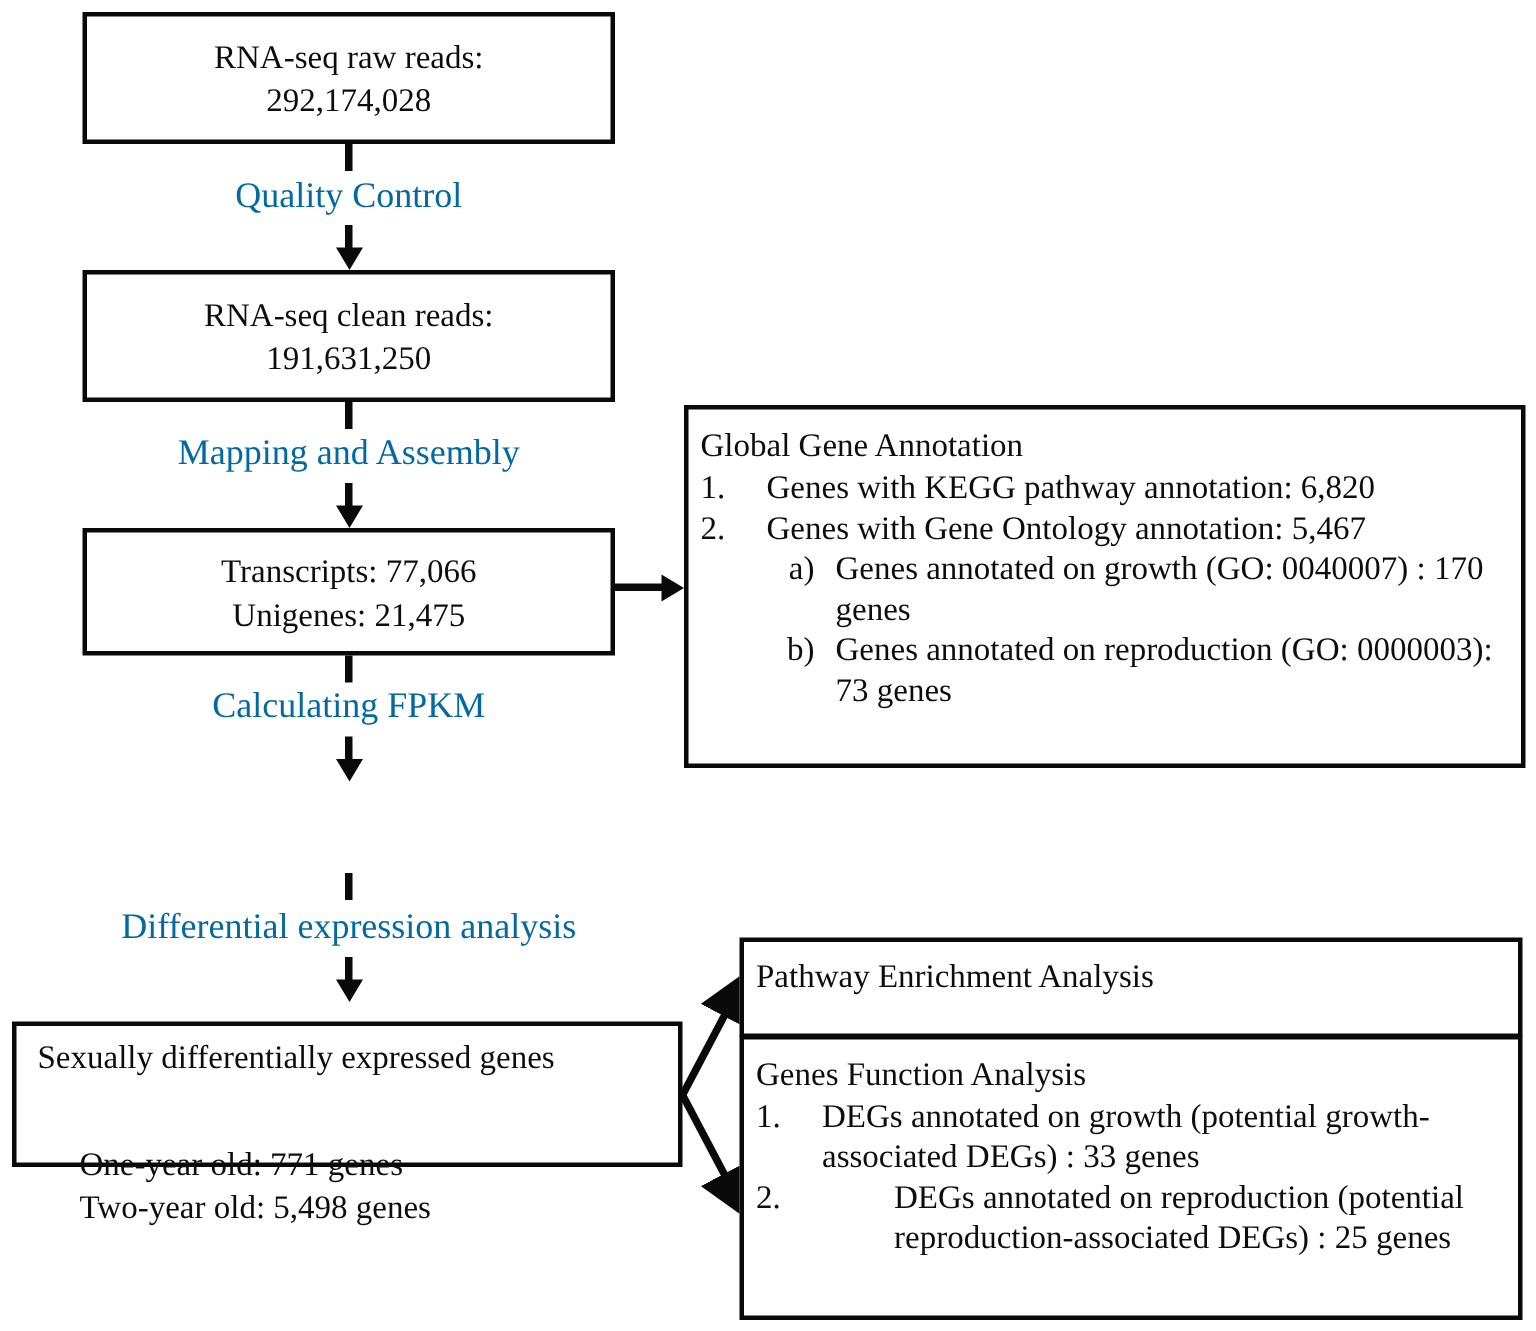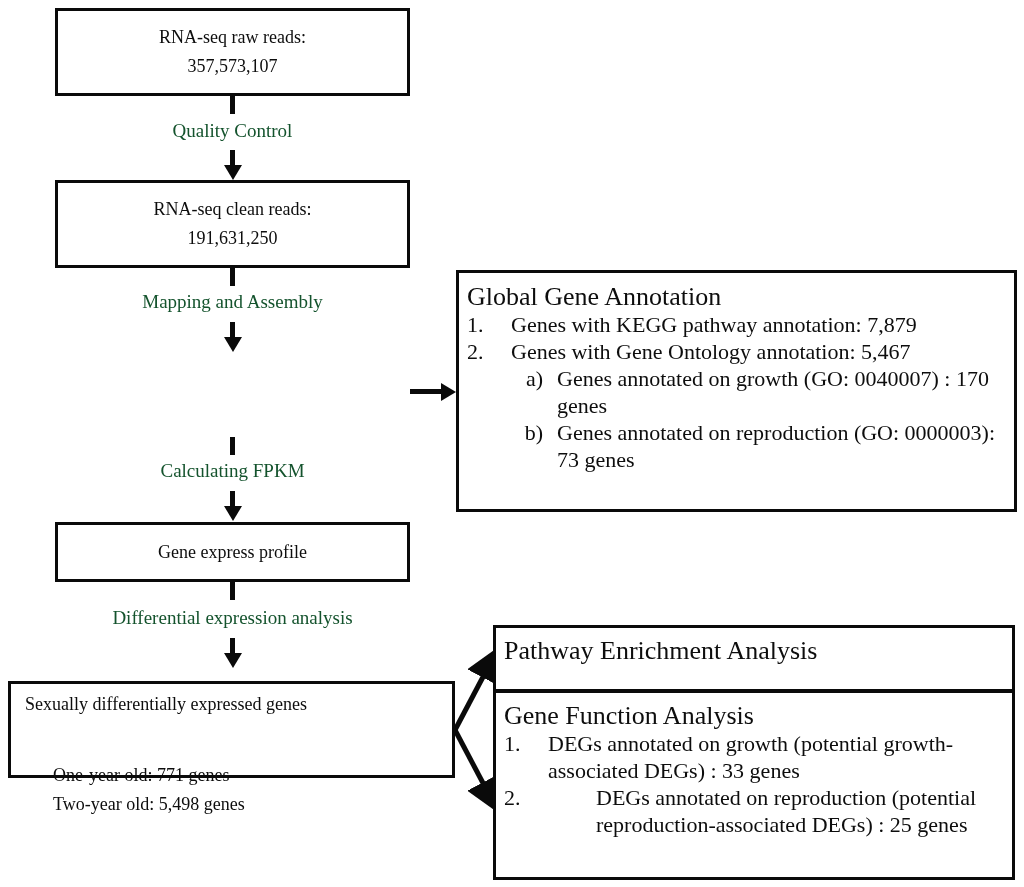--- a/index.html
+++ b/index.html
@@ -26,31 +26,31 @@
     display: flex;
     flex-direction: column;
     align-items: center;
     justify-content: center;
     text-align: center;
   }
   .box-left {
     text-align: left;
   }
   .line {
-    font-size: 18px;
+    font-size: 22px;
     line-height: 29px;
     white-space: pre;
   }
   .edge-label {
     position: absolute;
-    font-size: 19px;
+    font-size: 24px;
     line-height: 26px;
     white-space: nowrap;
     text-align: center;
-    color: #14532d;
+    color: #0369a1;
   }
   .stub {
     position: absolute;
     background: #0a0a0a;
     width: 5px;
   }
   .arrowline {
     position: absolute;
     background: #0a0a0a;
     width: 5px;
@@ -92,65 +92,66 @@
     box-sizing: border-box;
   }
   .list-body {
     flex: 1 1 auto;
   }
   .indent-a {
     padding-left: 46px;
     box-sizing: border-box;
   }
   .hdr {
-    font-size: 26px;
+    font-size: 22px;
     line-height: 28px;
   }
   svg.branch {
     position: absolute;
     overflow: visible;
   }
 </style>
 </head>
 <body>
 
 <div id="page">
 
   <div class="box box-centered" style="left:55px; top:8px; width:355px; height:88px;">
     <div class="line">RNA-seq raw reads:</div>
-    <div class="line">357,573,107</div>
+    <div class="line">292,174,028</div>
   </div>
 
   <div class="stub" style="left:230px; top:96px; height:18px;"></div>
   <div class="edge-label" style="left:0px; top:118px; width:465px;">Quality Control</div>
   <div class="arrowline" style="left:230px; top:150px; height:18px;"></div>
   <div class="arrowhead-down" style="left:223.5px; top:165px;"></div>
 
   <div class="box box-centered" style="left:55px; top:180px; width:355px; height:88px;">
     <div class="line">RNA-seq clean reads:</div>
     <div class="line">191,631,250</div>
   </div>
 
   <div class="stub" style="left:230px; top:268px; height:18px;"></div>
   <div class="edge-label" style="left:0px; top:289px; width:465px;">Mapping  and Assembly</div>
   <div class="arrowline" style="left:230px; top:322px; height:16px;"></div>
   <div class="arrowhead-down" style="left:223.5px; top:337px;"></div>
 
+  <div class="box box-centered" style="left:55px; top:352px; width:355px; height:85px;">
+    <div class="line">Transcripts: 77,066</div>
+    <div class="line">Unigenes: 21,475</div>
+  </div>
 
   <div class="hline" style="left:410px; top:389px; width:32px;"></div>
   <div class="arrowhead-right" style="left:441px; top:382.5px;"></div>
 
   <div class="stub" style="left:230px; top:437px; height:18px;"></div>
   <div class="edge-label" style="left:0px; top:458px; width:465px;">Calculating FPKM</div>
   <div class="arrowline" style="left:230px; top:491px; height:16px;"></div>
   <div class="arrowhead-down" style="left:223.5px; top:506px;"></div>
 
-  <div class="box box-centered" style="left:55px; top:522px; width:355px; height:60px;">
-    <div class="line">Gene express profile</div>
-  </div>
 
   <div class="stub" style="left:230px; top:582px; height:18px;"></div>
   <div class="edge-label" style="left:0px; top:605px; width:465px;">Differential expression analysis</div>
   <div class="arrowline" style="left:230px; top:638px; height:16px;"></div>
   <div class="arrowhead-down" style="left:223.5px; top:653px;"></div>
 
   <div class="box box-left" style="left:8px; top:681px; width:447px; height:97px; padding:6px 0 0 14px;">
     <div class="line">Sexually differentially expressed genes</div>
     <div class="line" style="padding-left:28px;margin-top:42px;">One-year old: 771 genes</div>
     <div class="line" style="padding-left:28px;">Two-year old: 5,498 genes</div>
@@ -163,42 +164,42 @@
       </marker>
     </defs>
     <path d="M3,92 L41,20" stroke="#0a0a0a" stroke-width="5" fill="none" marker-end="url(#ah)"></path>
     <path d="M3,92 L41,164" stroke="#0a0a0a" stroke-width="5" fill="none" marker-end="url(#ah)"></path>
   </svg>
 
   <div class="box box-left" style="left:456px; top:270px; width:561px; height:242px; padding:10px 8px 0 8px;">
     <div class="hdr">Global Gene Annotation</div>
     <div class="list-row">
       <div class="list-marker">1.</div>
-      <div class="list-body">Genes with KEGG pathway annotation: 7,879</div>
+      <div class="list-body">Genes with KEGG pathway annotation: 6,820</div>
     </div>
     <div class="list-row">
       <div class="list-marker">2.</div>
       <div class="list-body">Genes with Gene Ontology annotation: 5,467</div>
     </div>
     <div class="list-row indent-a">
       <div class="list-marker sub">a)</div>
       <div class="list-body">Genes annotated on growth (GO: 0040007) : 170 genes</div>
     </div>
     <div class="list-row indent-a">
       <div class="list-marker sub">b)</div>
       <div class="list-body">Genes annotated on reproduction (GO: 0000003): 73 genes</div>
     </div>
   </div>
 
   <div class="box box-left" style="left:493px; top:625px; width:522px; height:67px; padding:9px 8px 0 8px;">
     <div class="hdr">Pathway Enrichment Analysis</div>
   </div>
 
   <div class="box box-left" style="left:493px; top:690px; width:522px; height:190px; padding:9px 8px 0 8px;">
-    <div class="hdr">Gene Function Analysis</div>
+    <div class="hdr">Genes Function Analysis</div>
     <div class="list-row">
       <div class="list-marker">1.</div>
       <div class="list-body" style="max-width:430px;">DEGs annotated on growth (potential growth-associated DEGs) : 33 genes</div>
     </div>
     <div class="list-row">
       <div class="list-marker">2.</div>
       <div class="list-body" style="max-width:400px;margin-left:48px;">DEGs annotated on reproduction (potential reproduction-associated DEGs) : 25 genes</div>
     </div>
   </div>
 

